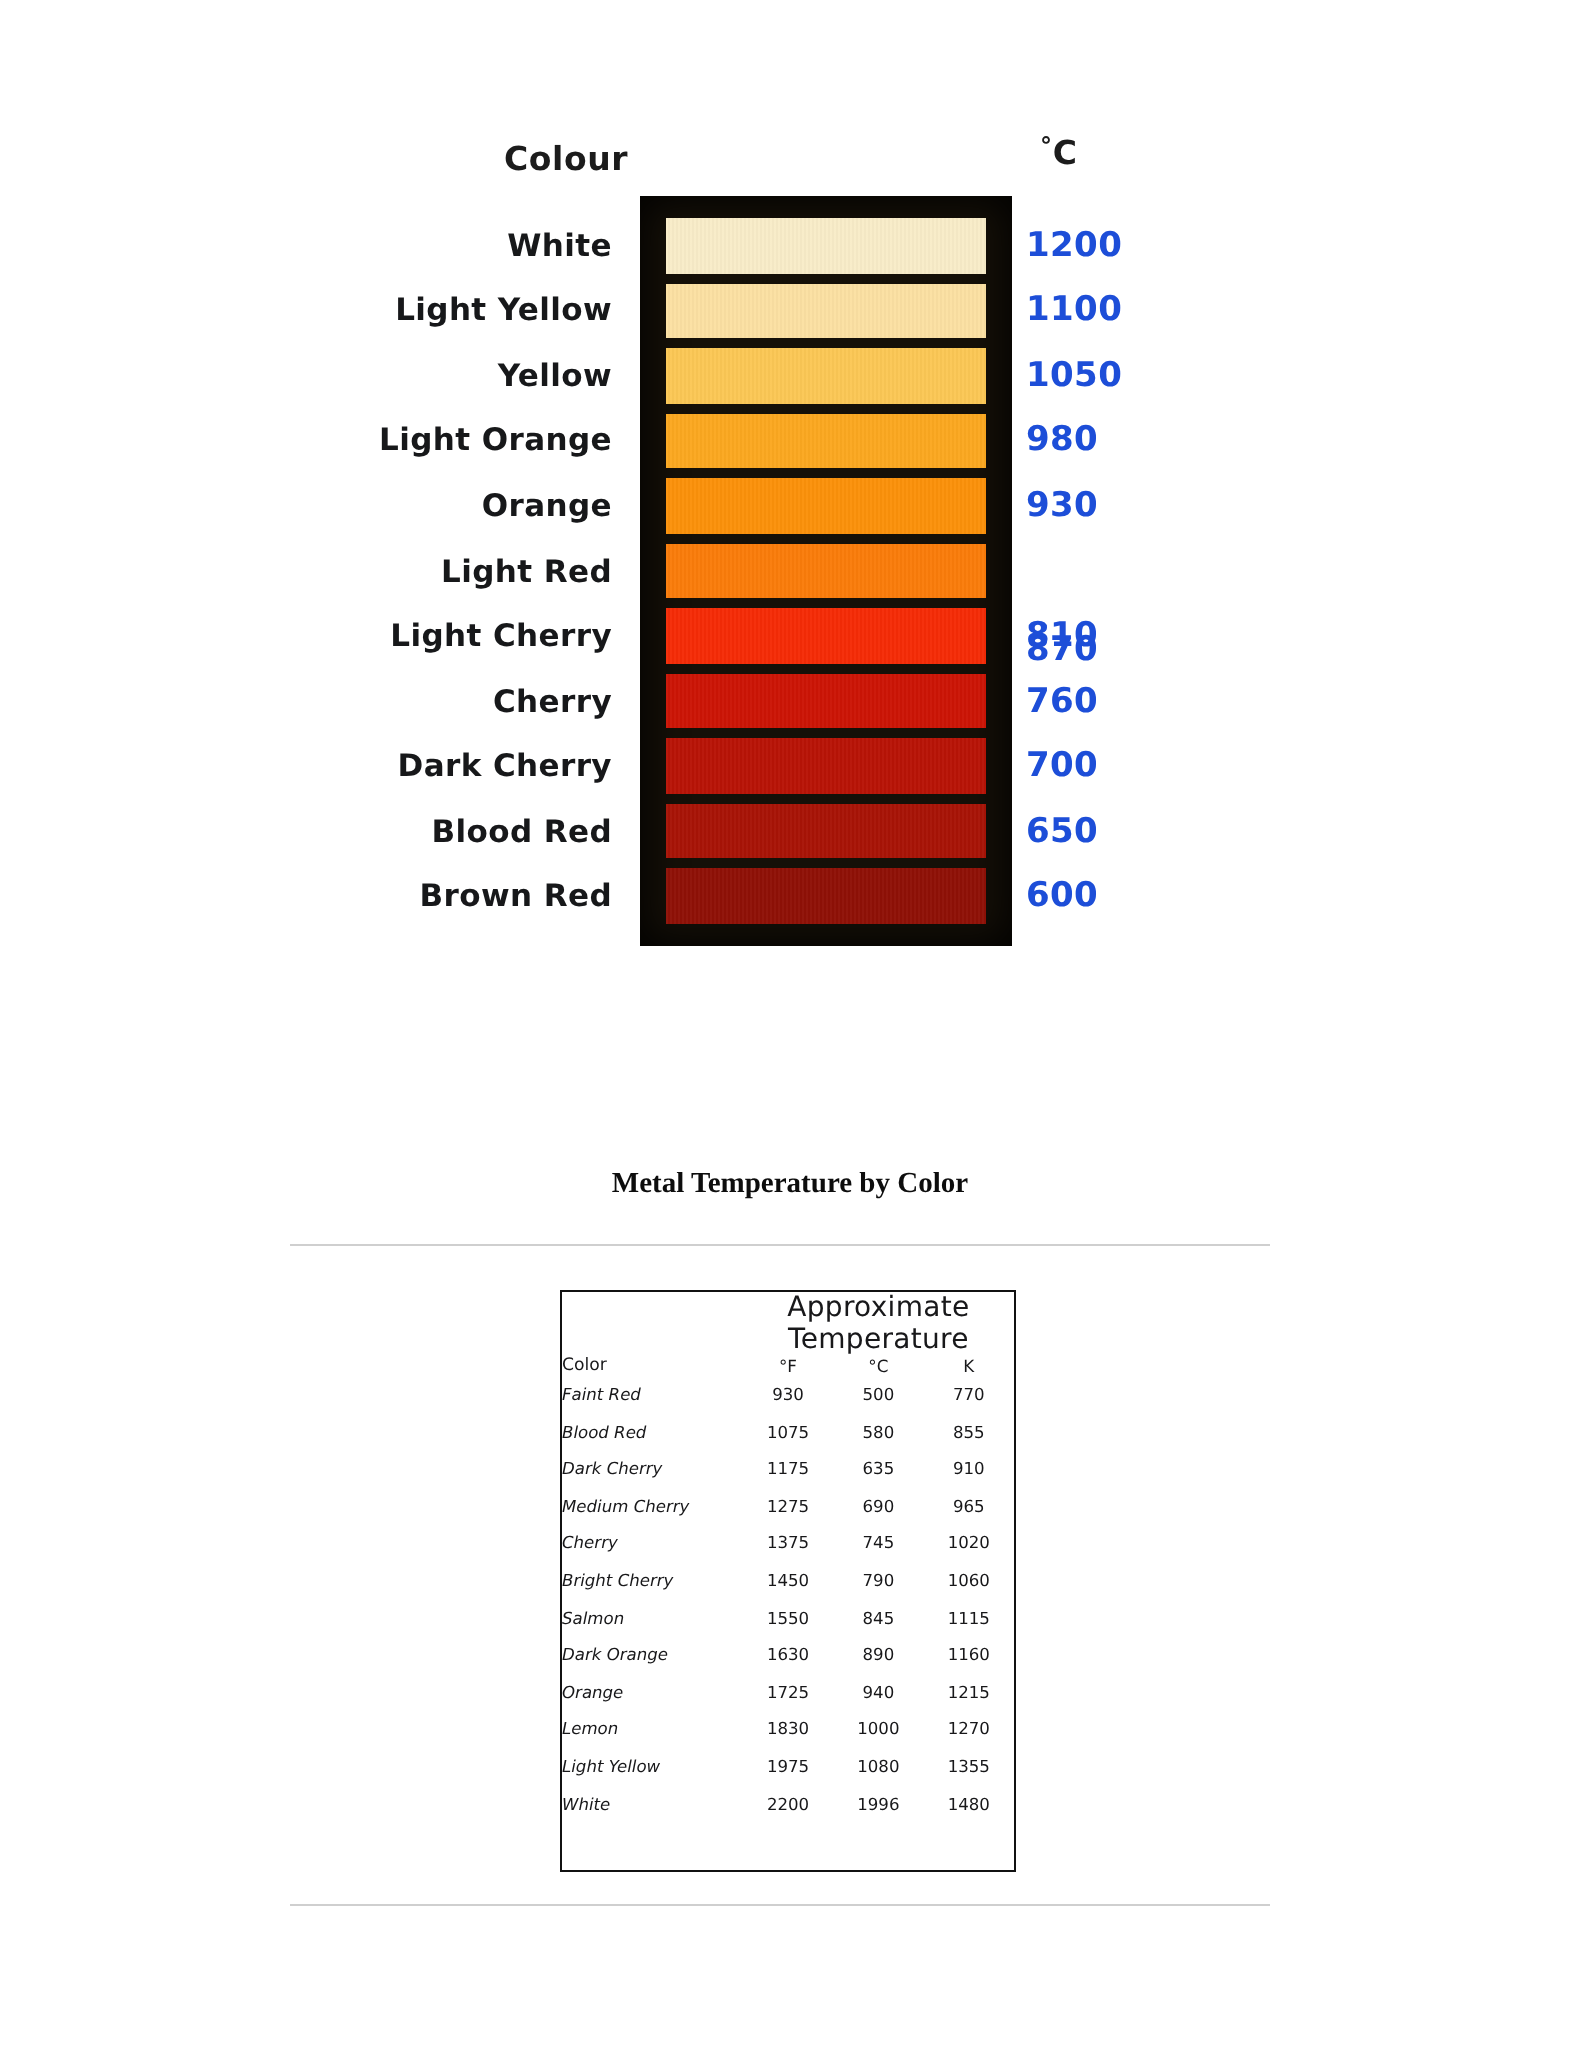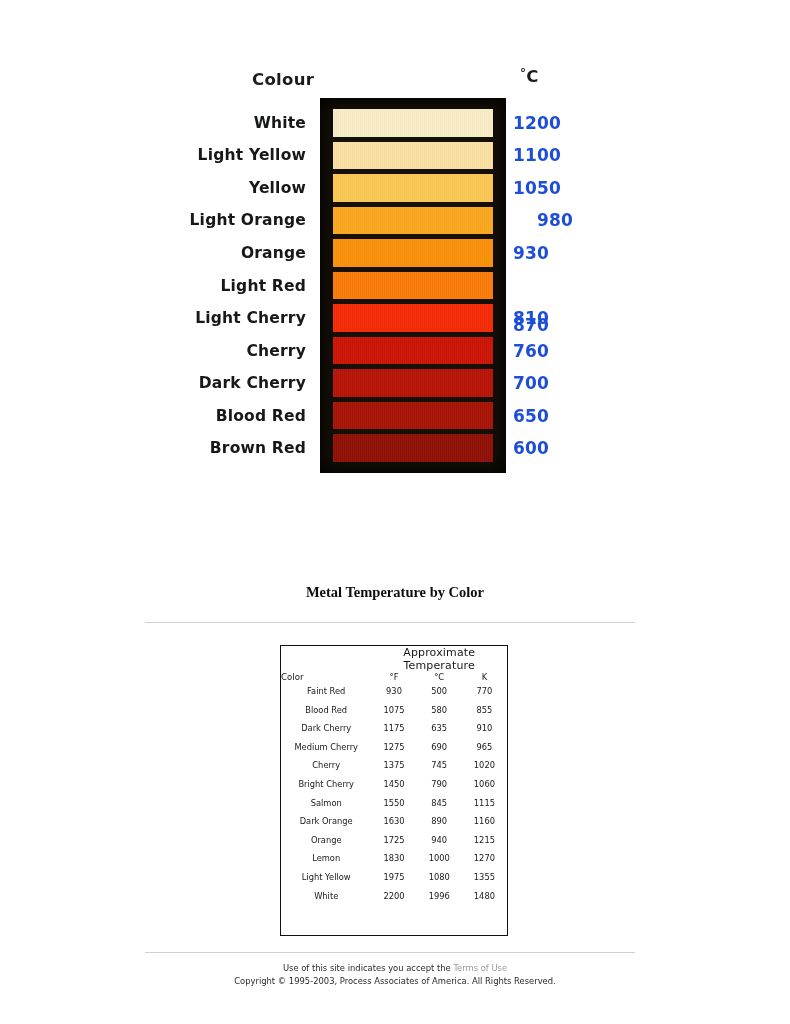--- a/index.html
+++ b/index.html
@@ -160,21 +160,21 @@
     font-family: "DejaVu Sans", sans-serif;
     font-size: 8.3px;
     color: #18181a;
   }
   #temp-table th, #temp-table td {
     padding: 0;
     font-weight: normal;
   }
   .th-group {
     font-weight: bold;
-    font-size: 11px;
+    font-size: 14px;
     padding-top: 9px;
     letter-spacing: .15px;
   }
   .th-color {
     font-weight: bold;
     font-size: 8.6px;
     text-align: left;
     padding-left: 10px;
     vertical-align: bottom;
     padding-bottom: 2px;
@@ -185,23 +185,24 @@
     text-align: center;
     padding-top: 5px;
     padding-bottom: 20px;
   }
   #temp-table tbody td {
     height: 18.6px;
     line-height: 18.6px;
     vertical-align: middle;
   }
   td.c-name {
-    text-align: center;
+    text-align: left;
     padding-left: 10px;
     width: 40%;
+    font-style: italic;
   }
   td.c-num {
     text-align: center;
     width: 20%;
   }
 
   #site-footer {
     position: absolute;
     left: 0;
     top: 402px;
@@ -253,21 +254,21 @@
       <div class="cc-label" style="top: 309.045px;">Light Cherry</div>
       <div class="cc-label" style="top: 341.591px;">Cherry</div>
       <div class="cc-label" style="top: 374.136px;">Dark Cherry</div>
       <div class="cc-label" style="top: 406.682px;">Blood Red</div>
       <div class="cc-label" style="top: 439.227px;">Brown Red</div>
     </div>
   <div id="cc-temps">
       <div class="cc-temp" style="top: 112.773px;">1200</div>
       <div class="cc-temp" style="top: 145.318px;">1100</div>
       <div class="cc-temp" style="top: 177.864px;">1050</div>
-      <div class="cc-temp" style="top: 210.409px; margin-left: 24px;">980</div>
+      <div class="cc-temp" style="top: 210.409px;">980</div>
       <div class="cc-temp" style="top: 242.955px;">930</div>
       <div class="cc-temp" style="top: 275.5px; margin-top: 39px;">870</div>
       <div class="cc-temp" style="top: 308.045px;">810</div>
       <div class="cc-temp" style="top: 340.591px;">760</div>
       <div class="cc-temp" style="top: 373.136px;">700</div>
       <div class="cc-temp" style="top: 405.682px;">650</div>
       <div class="cc-temp" style="top: 438.227px;">600</div>
     </div>
 
 </div>
@@ -363,19 +364,13 @@
             <td class="c-num">2200</td>
             <td class="c-num">1996</td>
             <td class="c-num">1480</td>
           </tr>
         </tbody>
     </table>
   </div>
 
   <div class="page-rule" id="rule-bottom"></div>
 
-  <div id="site-footer">
-    <div>
-      <span>Use of this site indicates you accept the </span><span id="terms-of-use-link">Terms of Use</span>
-    </div>
-    <div>Copyright © 1995-2003,  Process Associates of America.  All Rights Reserved.</div>
-  </div>
 </div>
 
 </body></html>

